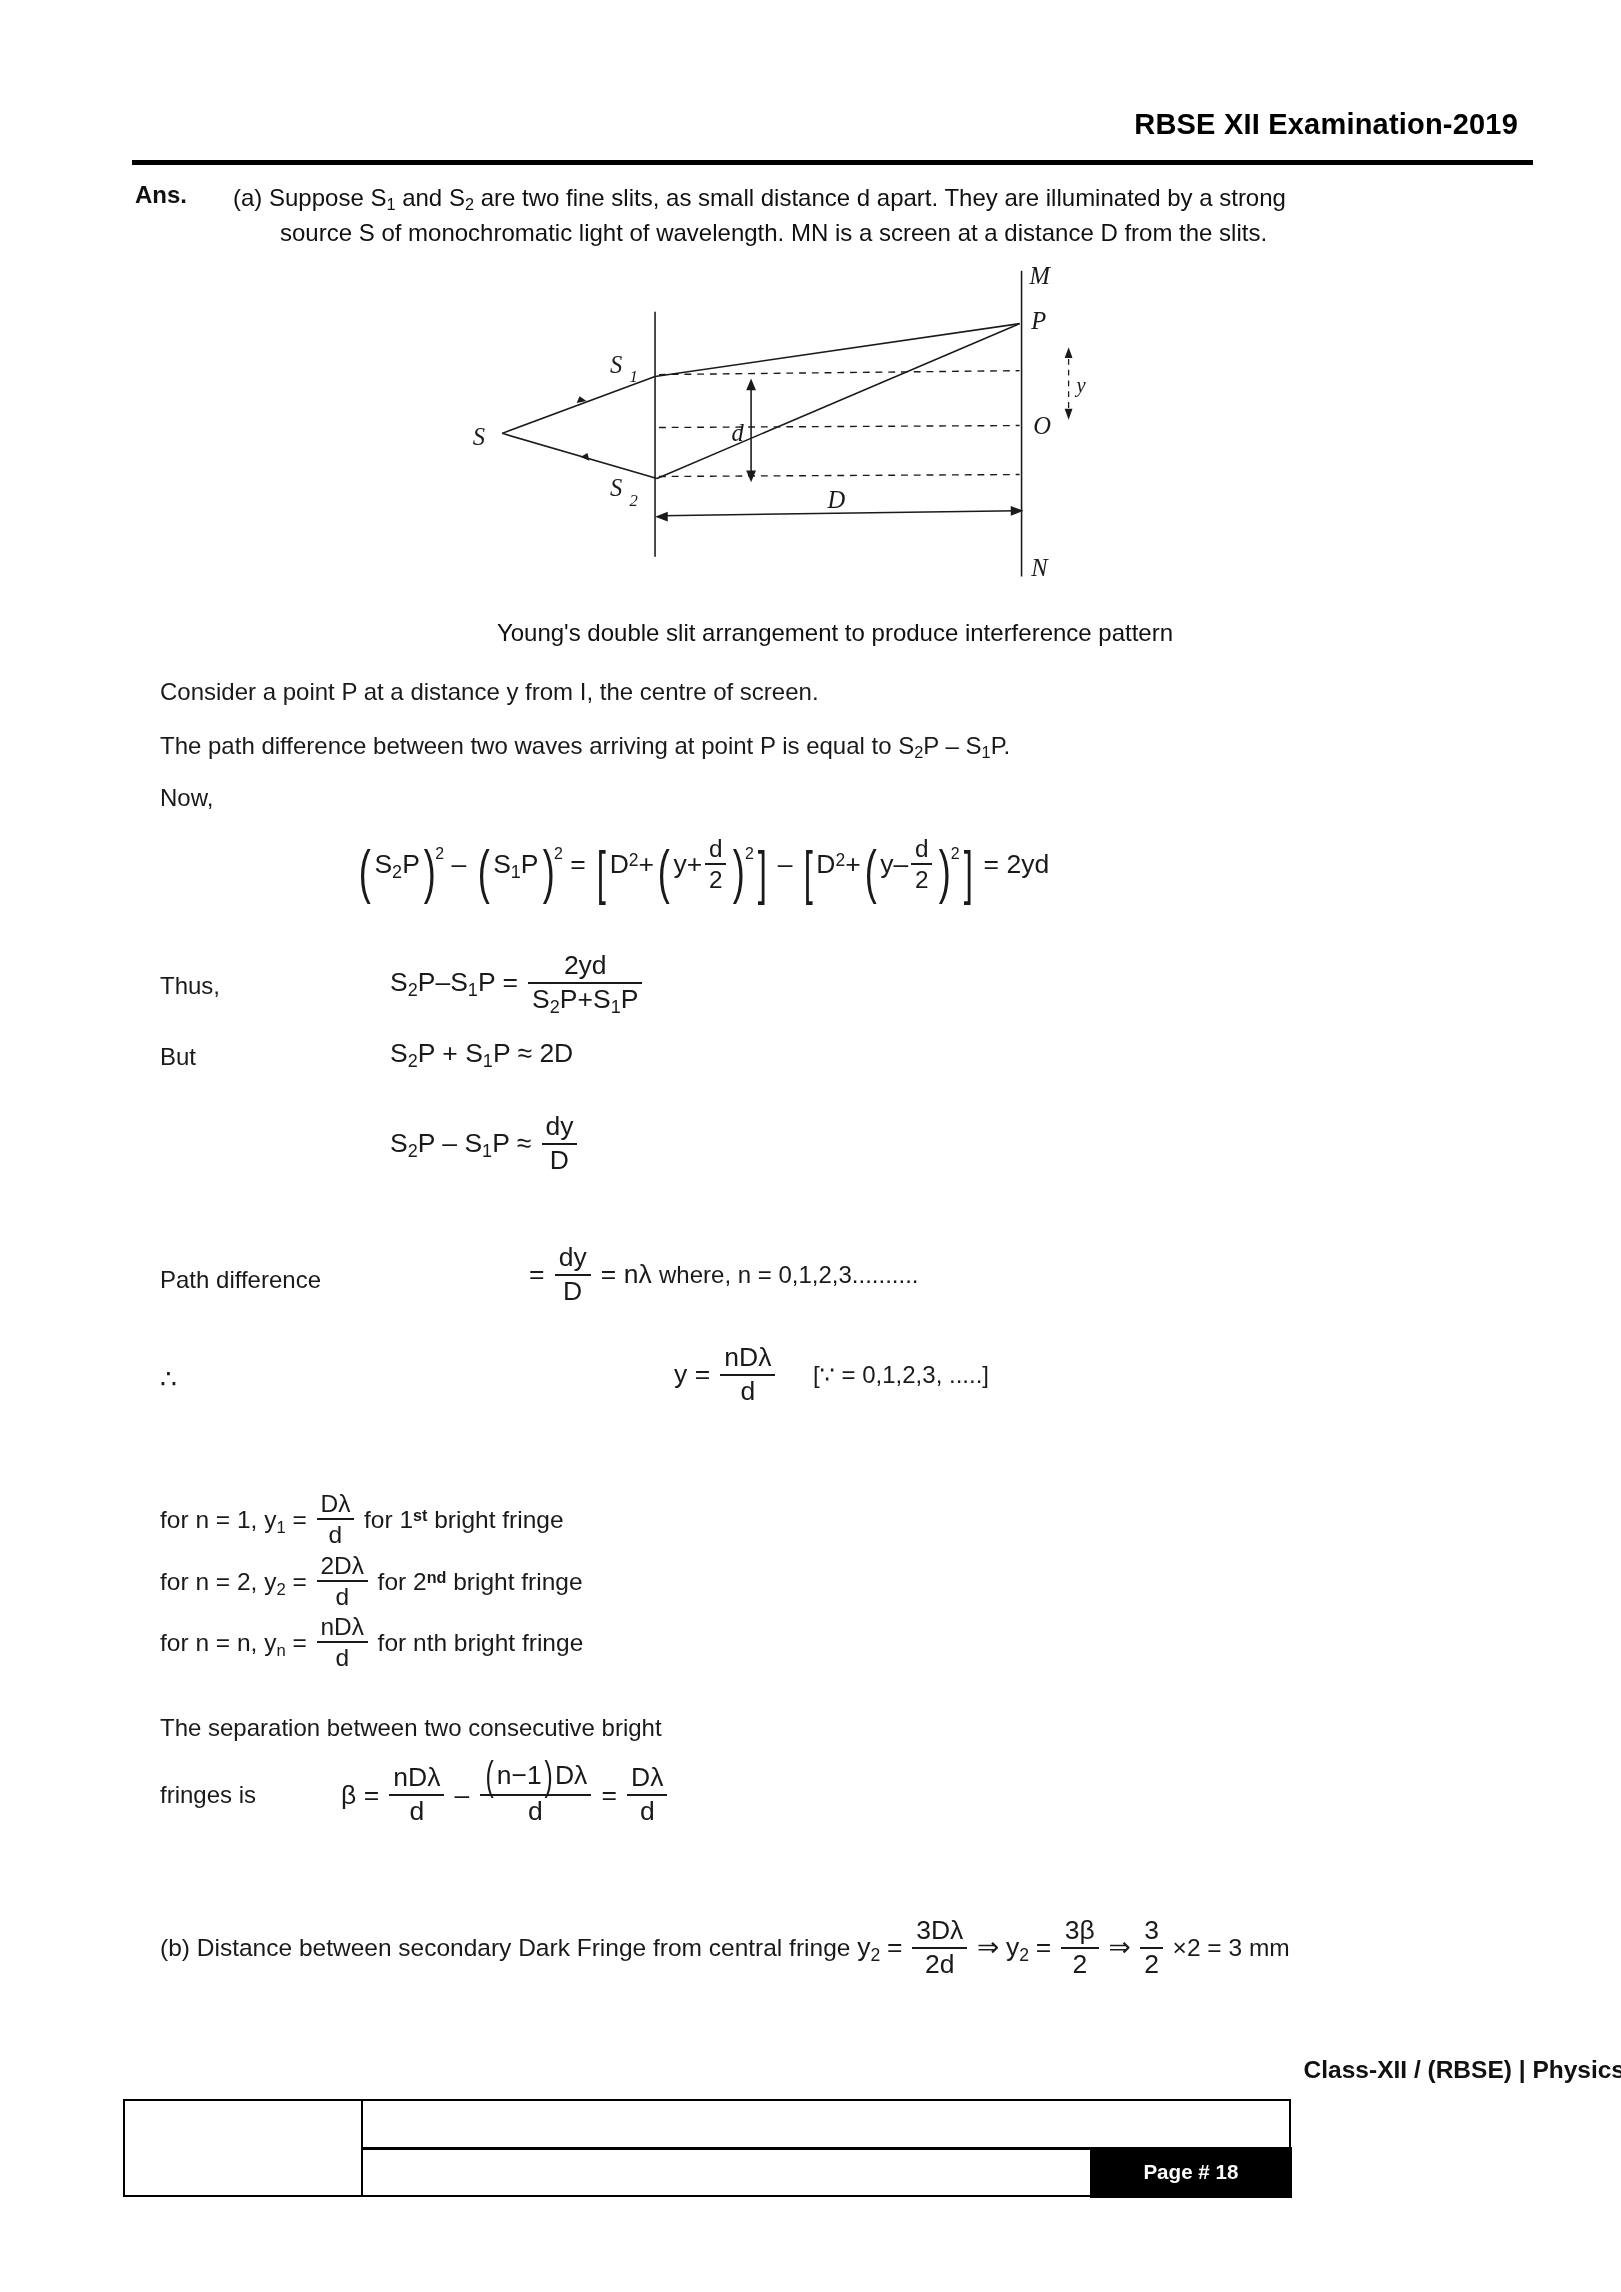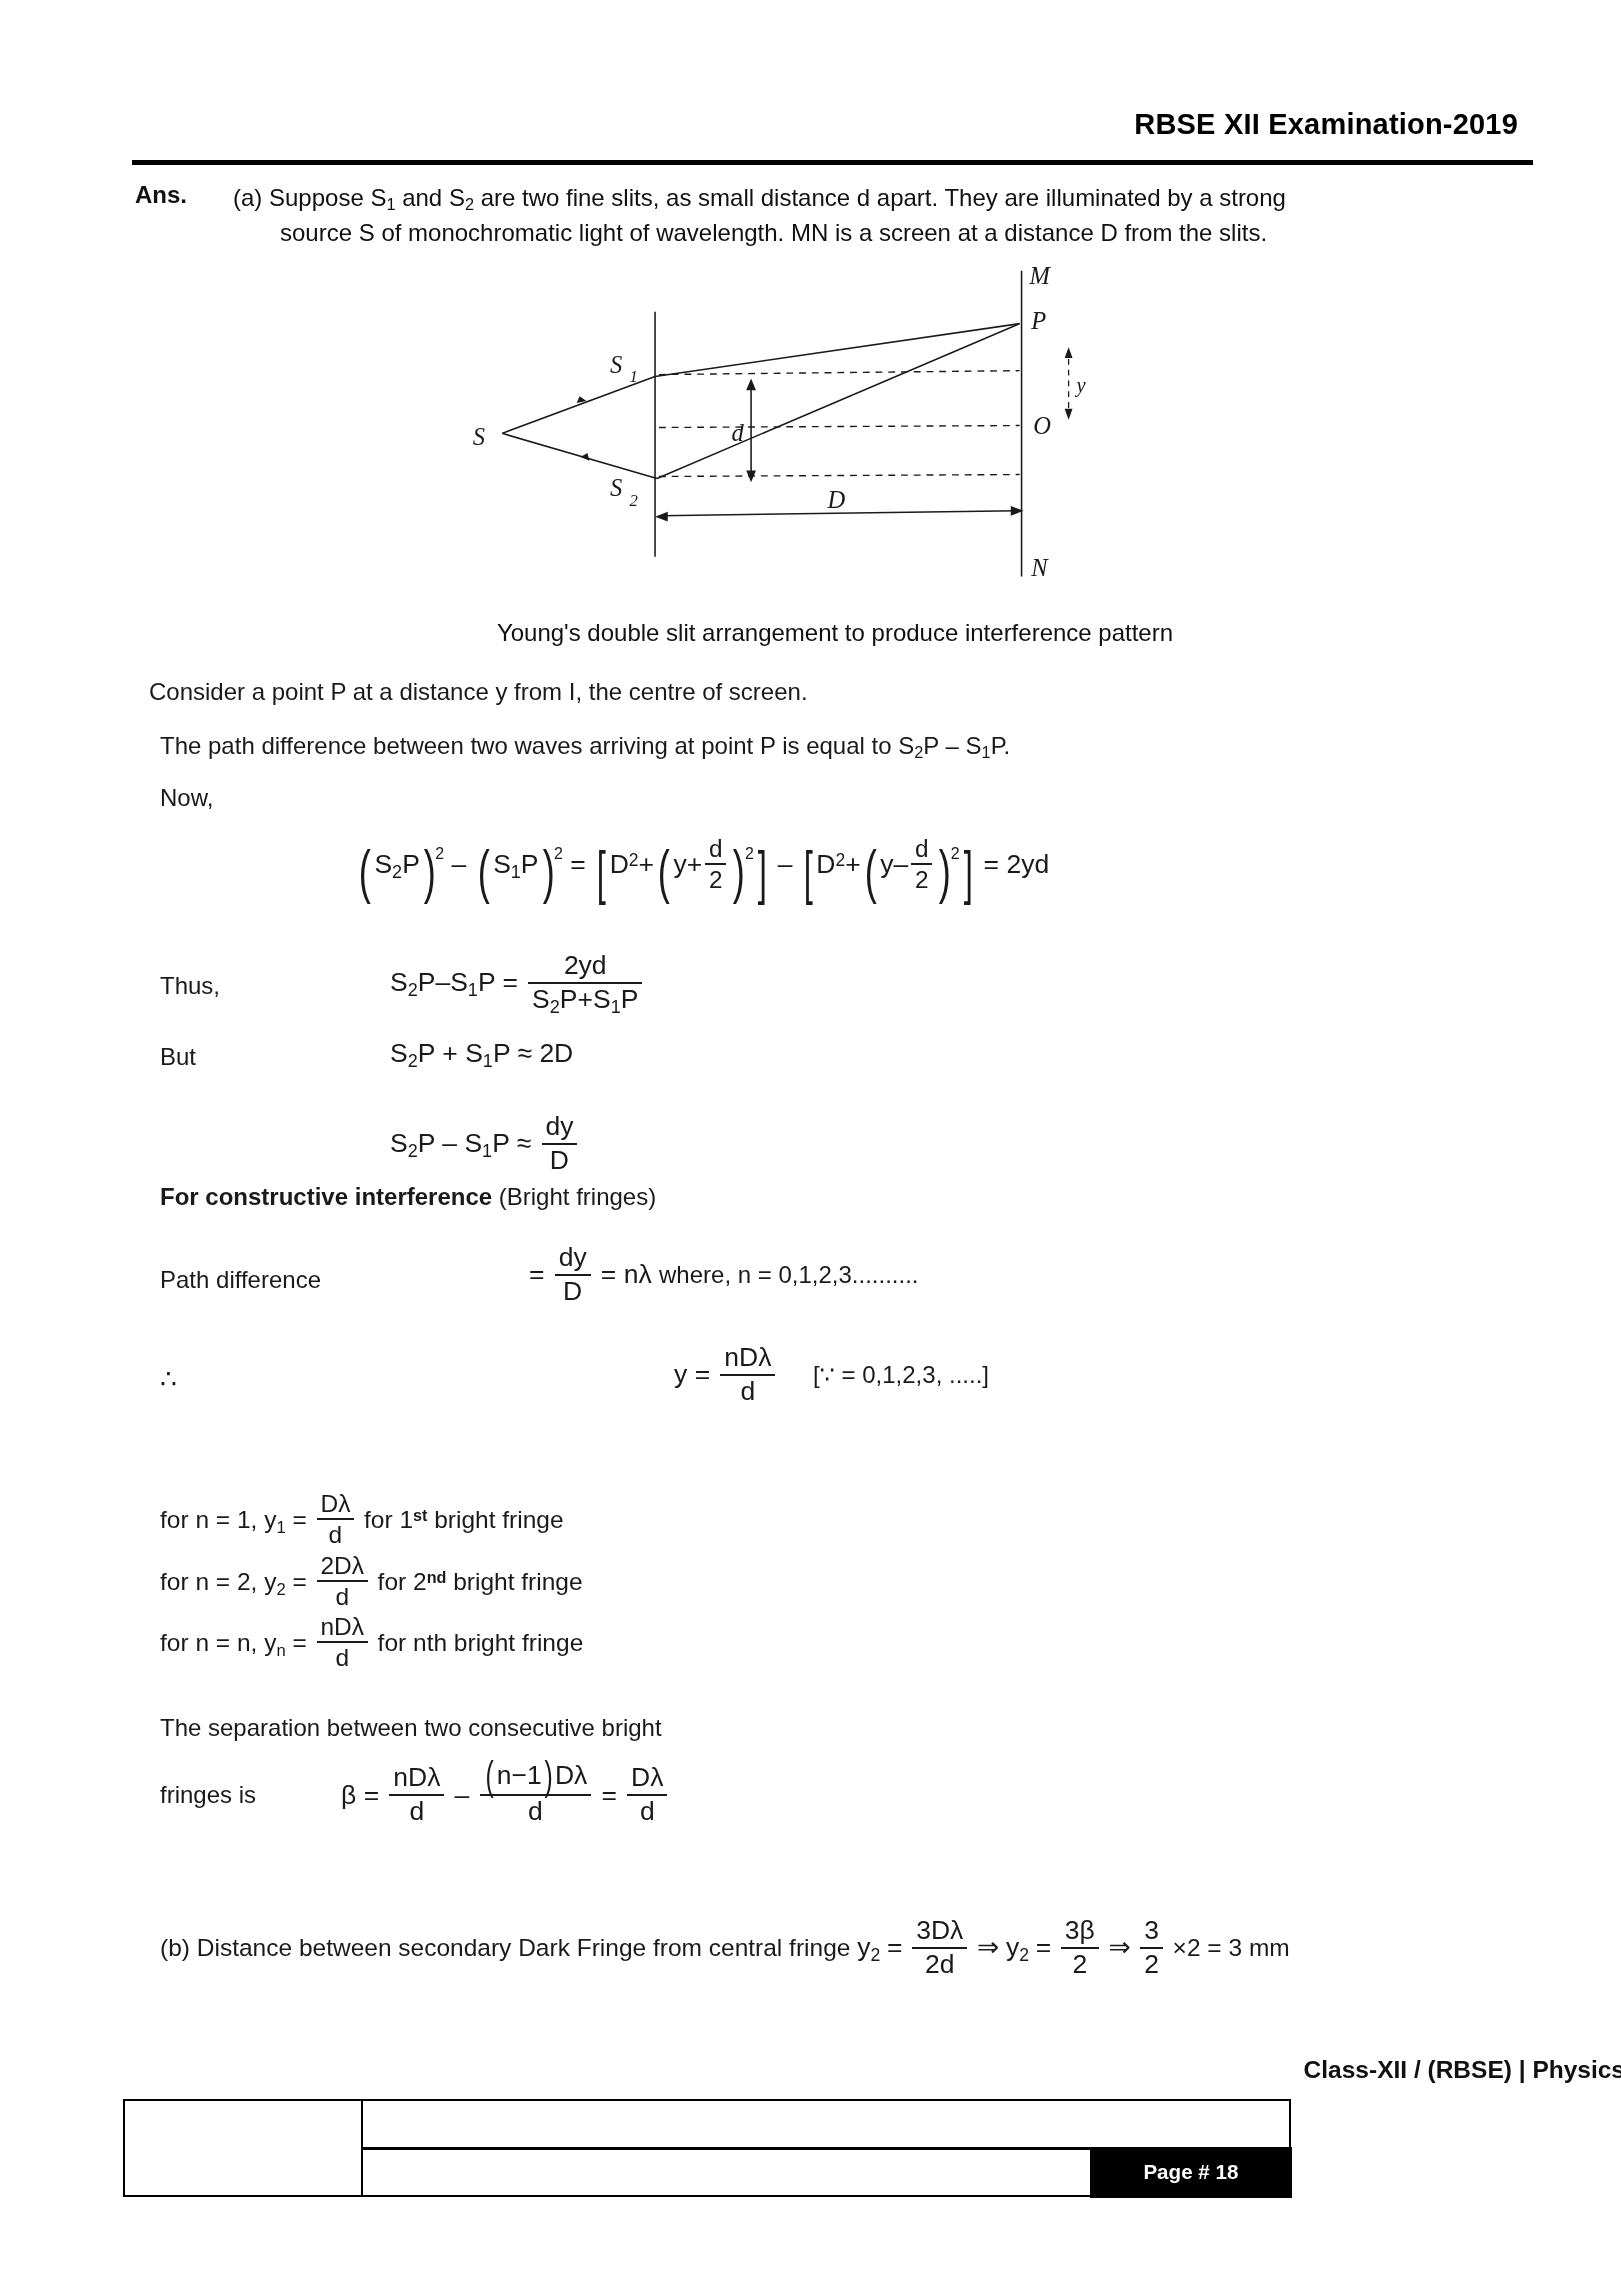--- a/index.html
+++ b/index.html
@@ -260,21 +260,21 @@
         <text x="424" y="260">D</text>
         <text x="678" y="142" font-size="21">y</text>
       </g>
     </svg>
   </div>
 
   <div class="caption">
     <span>Young's double slit arrangement to produce interference pattern</span>
   </div>
 
-  <div class="row" style="left:149px; top:676px;">Consider a point P at a distance y from I, the centre of screen.</div>
+  <div class="row" style="left:160px; top:676px;">Consider a point P at a distance y from I, the centre of screen.</div>
 
   <div class="row" style="left:160px; top:730px;">
     <span>The path difference between two waves arriving at point P is equal to S</span><sub>2</sub><span>P – S</span><sub>1</sub><span>P.</span>
   </div>
 
   <div class="row" style="left:160px; top:782px;">Now,</div>
 
   <div class="row m" style="left:355px; top:835px; font-size:26.5px;">
     <span class="bigpar">(</span><span>S</span><sub>2</sub><span>P</span><span class="bigpar">)</span><span class="sq-out">2</span>
     <span>–</span>
@@ -309,24 +309,20 @@
     <span>S</span><sub>2</sub><span>P</span>
     <span>–</span>
     <span>S</span><sub>1</sub><span>P</span>
     <span>≈</span>
     <span class="frac">
       <span class="num">dy</span>
       <span class="den">D</span>
     </span>
   </div>
 
-  <div class="row" style="left:160px; top:1181px;">
-    <span class="lbl-bold">For constructive interference</span>
-    <span>(Bright fringes)</span>
-  </div>
 
   <div class="row" style="left:160px; top:1264px;">Path difference</div>
   <div class="row m" style="left:529px; top:1243px; font-size:26.5px;">
     <span>=</span>
     <span class="frac">
       <span class="num">dy</span>
       <span class="den">D</span>
     </span>
     <span>=</span>
     <span>nλ</span>

